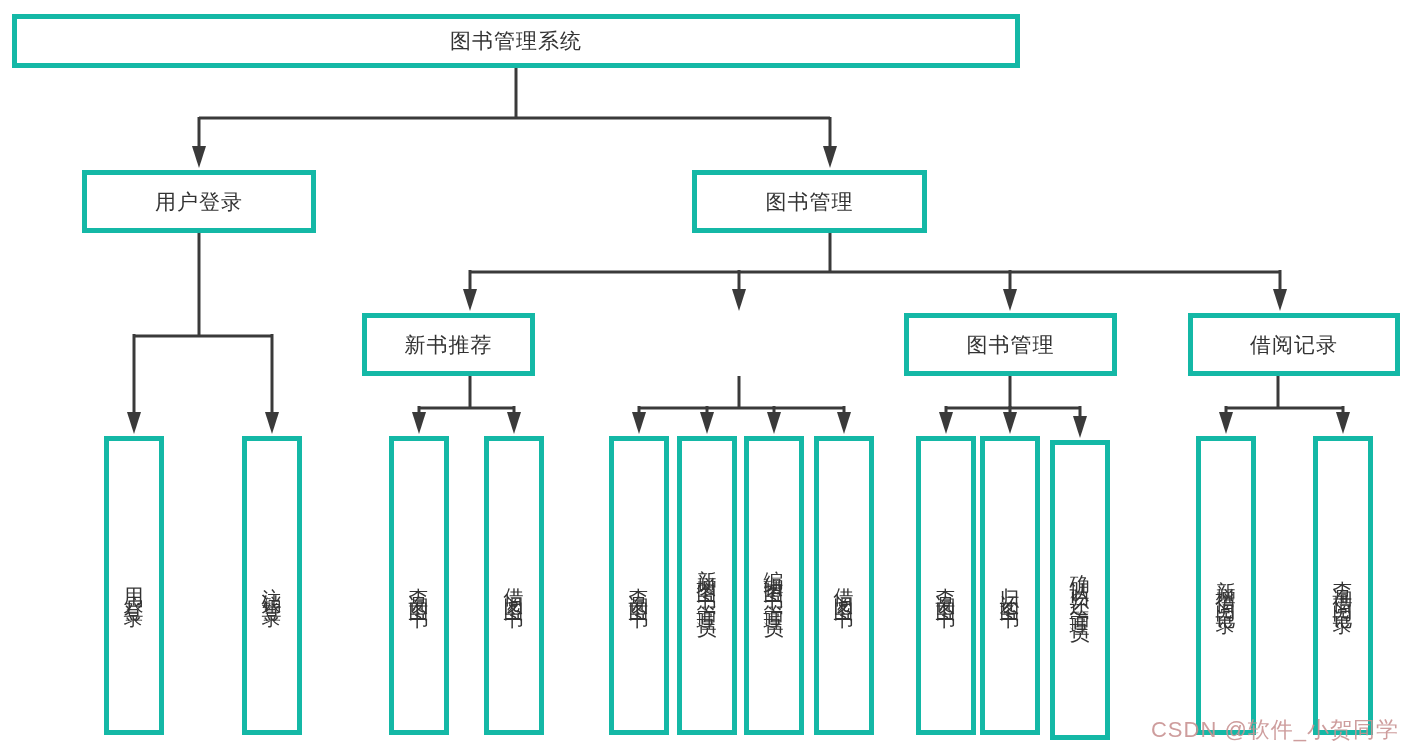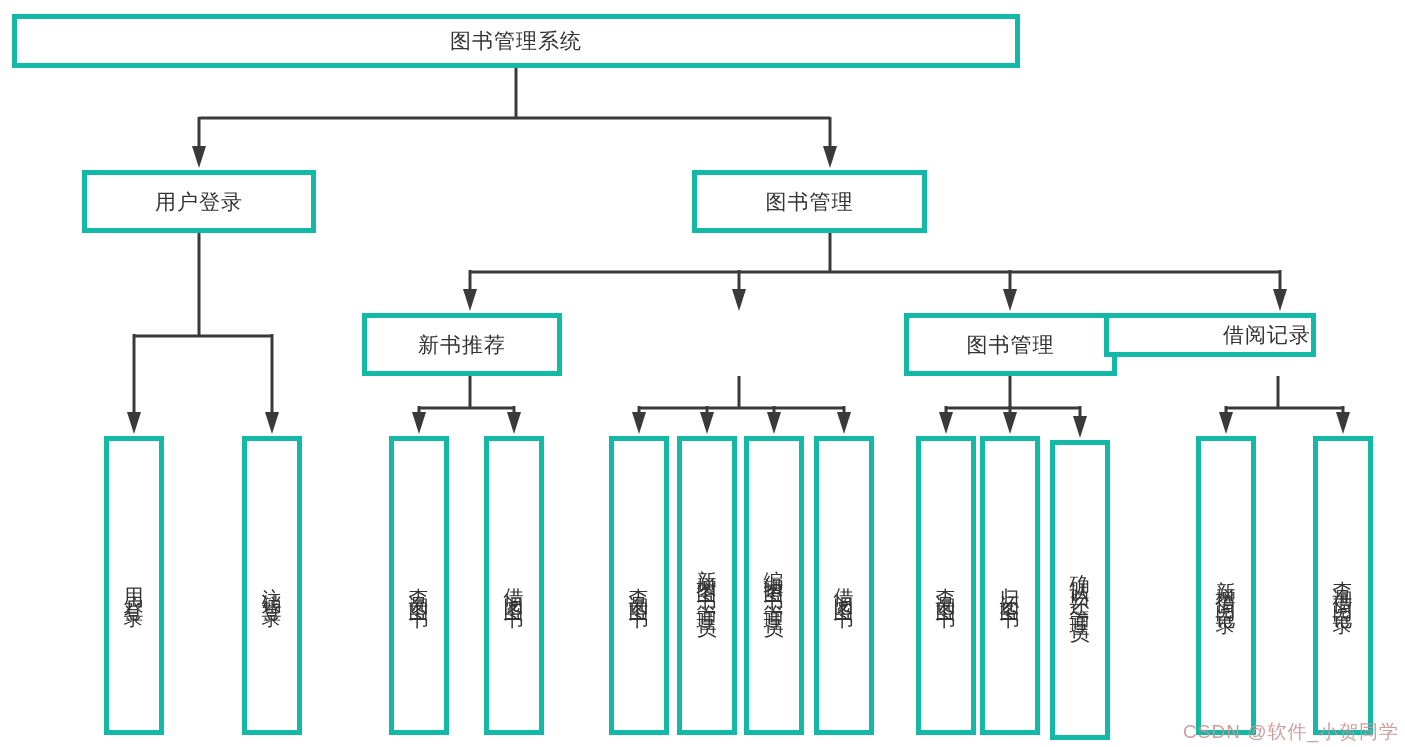--- a/index.html
+++ b/index.html
@@ -40,21 +40,21 @@
     font-size: 20px;
     letter-spacing: 0.35em;
     line-height: 1;
     color: #333333;
   }
   .watermark {
     position: absolute;
     right: 6px;
     bottom: 2px;
     z-index: 3;
-    font-size: 19px;
+    font-size: 22px;
     color: rgba(201, 146, 146, 0.9);
     letter-spacing: 1px;
     white-space: nowrap;
   }
 </style>
 </head>
 <body>
 
 <div class="stage">
 
@@ -128,27 +128,27 @@
     <span class="hlabel">图书管理系统</span>
   </div>
 
   <div class="box" style="left:82px; top:170px; width:234px; height:63px;">
     <span class="hlabel">用户登录</span>
   </div>
   <div class="box" style="left:692px; top:170px; width:235px; height:63px;">
     <span class="hlabel">图书管理</span>
   </div>
 
-  <div class="box" style="left:362px; top:313px; width:200px; height:63px;">
+  <div class="box" style="left:362px; top:313px; width:173px; height:63px;">
     <span class="hlabel">新书推荐</span>
   </div>
   <div class="box" style="left:904px; top:313px; width:213px; height:63px;">
     <span class="hlabel">图书管理</span>
   </div>
-  <div class="box" style="left:1104px; top:313px; width:212px; height:44px;justify-content:flex-end;">
+  <div class="box" style="left:1188px; top:313px; width:212px; height:63px;">
     <span class="hlabel">借阅记录</span>
   </div>
 
   <div class="box leaf" style="left:104px; top:436px; width:60px; height:299px;">
     <span class="vlabel">用户登录</span>
   </div>
   <div class="box leaf" style="left:242px; top:436px; width:60px; height:299px;">
     <span class="vlabel">注销登录</span>
   </div>
 

